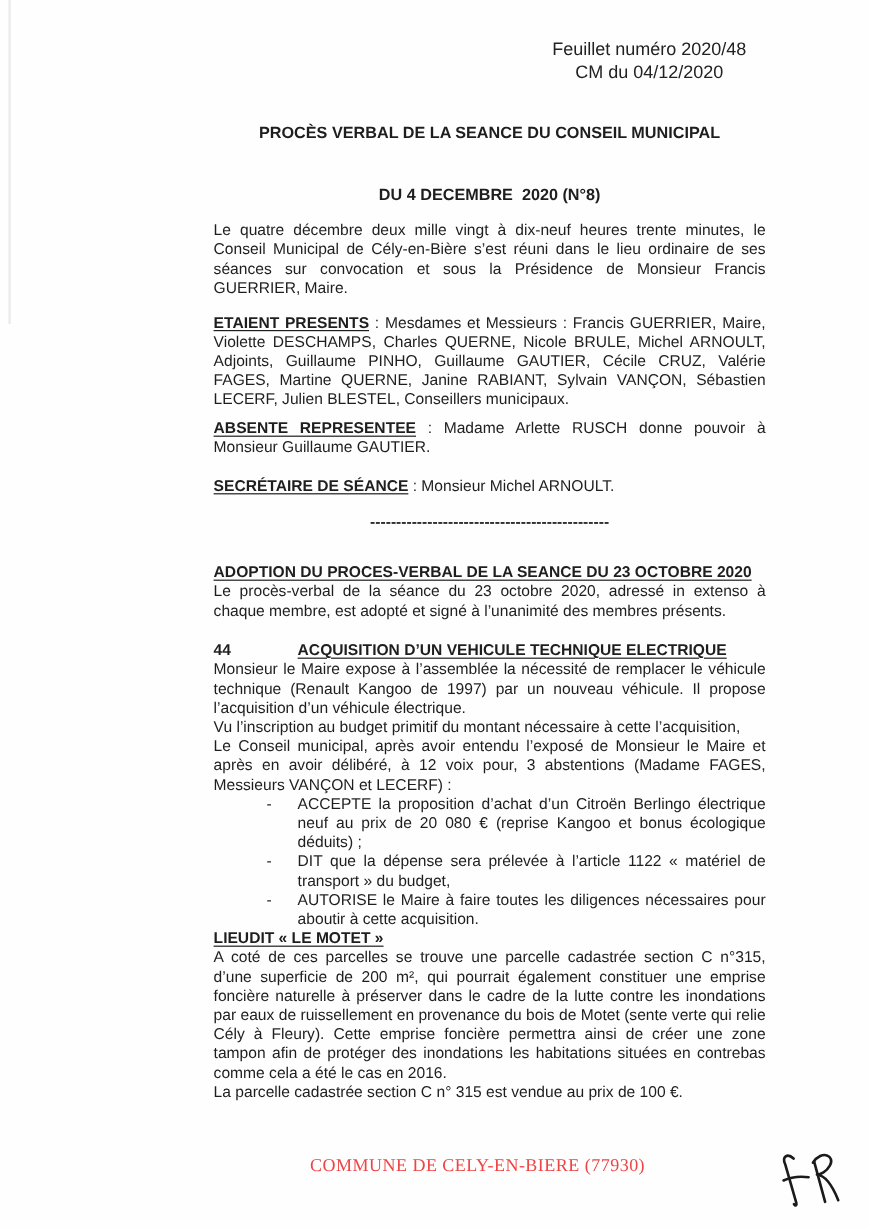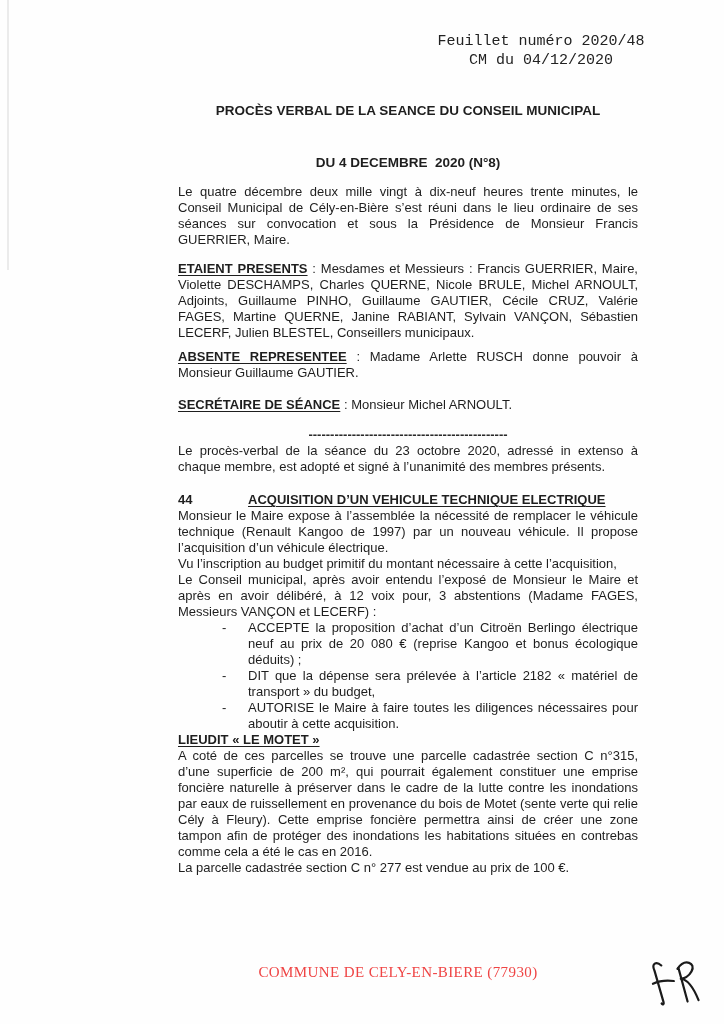--- a/index.html
+++ b/index.html
@@ -18,21 +18,21 @@
   .scan-edge {
     position: absolute;
     left: 7px; top: 0;
     width: 2px; height: 270px;
     background: #ebebeb;
   }
   .page-header {
     position: absolute;
     top: 32px; left: 388px; width: 306px;
     text-align: center;
-    font-family: Liberation Mono, monospace;
+    font-family: Liberation Sans, sans-serif;
     font-size: 15px;
     line-height: 19px;
     color: #222;
   }
   .content {
     position: absolute;
     left: 178px; top: 0;
     width: 460px;
     font-size: 13px;
     line-height: 16px;
@@ -119,43 +119,44 @@
     <p class="para intro">Le quatre décembre deux mille vingt à dix-neuf heures trente minutes, le Conseil Municipal de Cély-en-Bière s’est réuni dans le lieu ordinaire de ses séances sur convocation et sous la Présidence de Monsieur Francis GUERRIER, Maire.</p>
 
     <p class="para presents"><span class="label-u">ETAIENT PRESENTS</span><span> : Mesdames et Messieurs : Francis GUERRIER, Maire, Violette DESCHAMPS, Charles QUERNE, Nicole BRULE, Michel ARNOULT, Adjoints, Guillaume PINHO, Guillaume GAUTIER, Cécile CRUZ, Valérie FAGES, Martine QUERNE, Janine RABIANT, Sylvain VANÇON, Sébastien LECERF, Julien BLESTEL, Conseillers municipaux.</span></p>
 
     <p class="para absente"><span class="label-u">ABSENTE REPRESENTEE</span><span> : Madame Arlette RUSCH donne pouvoir à Monsieur Guillaume GAUTIER.</span></p>
 
     <p class="para secretaire"><span class="label-u">SECRÉTAIRE DE SÉANCE</span><span> : Monsieur Michel ARNOULT.</span></p>
 
     <div class="separator">----------------------------------------------</div>
 
+    <div class="section-heading adoption-h">ADOPTION DU PROCES-VERBAL DE LA SEANCE DU 23 OCTOBRE 2020</div>
     <p class="para">Le procès-verbal de la séance du 23 octobre 2020, adressé in extenso à chaque membre, est adopté et signé à l’unanimité des membres présents.</p>
 
     <div class="num-heading sec44"><span class="item-num">44</span><span class="section-heading">ACQUISITION D’UN VEHICULE TECHNIQUE ELECTRIQUE</span></div>
     <p class="para">Monsieur le Maire expose à l’assemblée la nécessité de remplacer le véhicule technique (Renault Kangoo de 1997) par un nouveau véhicule. Il propose l’acquisition d’un véhicule électrique.</p>
     <p class="para">Vu l’inscription au budget primitif du montant nécessaire à cette l’acquisition,</p>
     <p class="para">Le Conseil municipal, après avoir entendu l’exposé de Monsieur le Maire et après en avoir délibéré, à 12 voix pour, 3 abstentions (Madame FAGES, Messieurs VANÇON et LECERF) :</p>
 
     <div class="bullet">
         <span class="dash">-</span>
         <span class="btext">ACCEPTE la proposition d’achat d’un Citroën Berlingo électrique neuf au prix de 20 080 € (reprise Kangoo et bonus écologique déduits) ;</span>
       </div>
     <div class="bullet">
         <span class="dash">-</span>
-        <span class="btext">DIT que la dépense sera prélevée à l’article 2182 « matériel de transport » du budget,</span>
+        <span class="btext">DIT que la dépense sera prélevée à l’article 1122 « matériel de transport » du budget,</span>
       </div>
     <div class="bullet">
         <span class="dash">-</span>
         <span class="btext">AUTORISE le Maire à faire toutes les diligences nécessaires pour aboutir à cette acquisition.</span>
       </div>
 
     <div class="num-heading"><span class="section-heading">LIEUDIT « LE MOTET »</span></div>
     <p class="para">A coté de ces parcelles se trouve une parcelle cadastrée section C n°315, d’une superficie de 200 m², qui pourrait également constituer une emprise foncière naturelle à préserver dans le cadre de la lutte contre les inondations par eaux de ruissellement en provenance du bois de Motet (sente verte qui relie Cély à Fleury). Cette emprise foncière permettra ainsi de créer une zone tampon afin de protéger des inondations les habitations situées en contrebas comme cela a été le cas en 2016.</p>
-    <p class="para">La parcelle cadastrée section C n° 277 est vendue au prix de 100 €.</p>
+    <p class="para">La parcelle cadastrée section C n° 315 est vendue au prix de 100 €.</p>
 
   </div>
 
   <div class="page-footer">COMMUNE DE CELY-EN-BIERE (77930)</div>
 
   <svg class="initials" width="52" height="58" viewBox="0 0 52 58" role="img" aria-label="FR">
     <g fill="none" stroke="#1b1b1b" stroke-width="2.2" stroke-linecap="round" stroke-linejoin="round">
       <path d="M14,9 C9,4 4,7 7,14 L15,46 C15.5,48 14,49 13,47"></path>
       <path d="M5,27 C12,24 20,24 26,25"></path>
       <path d="M31,12 L39,46"></path>

